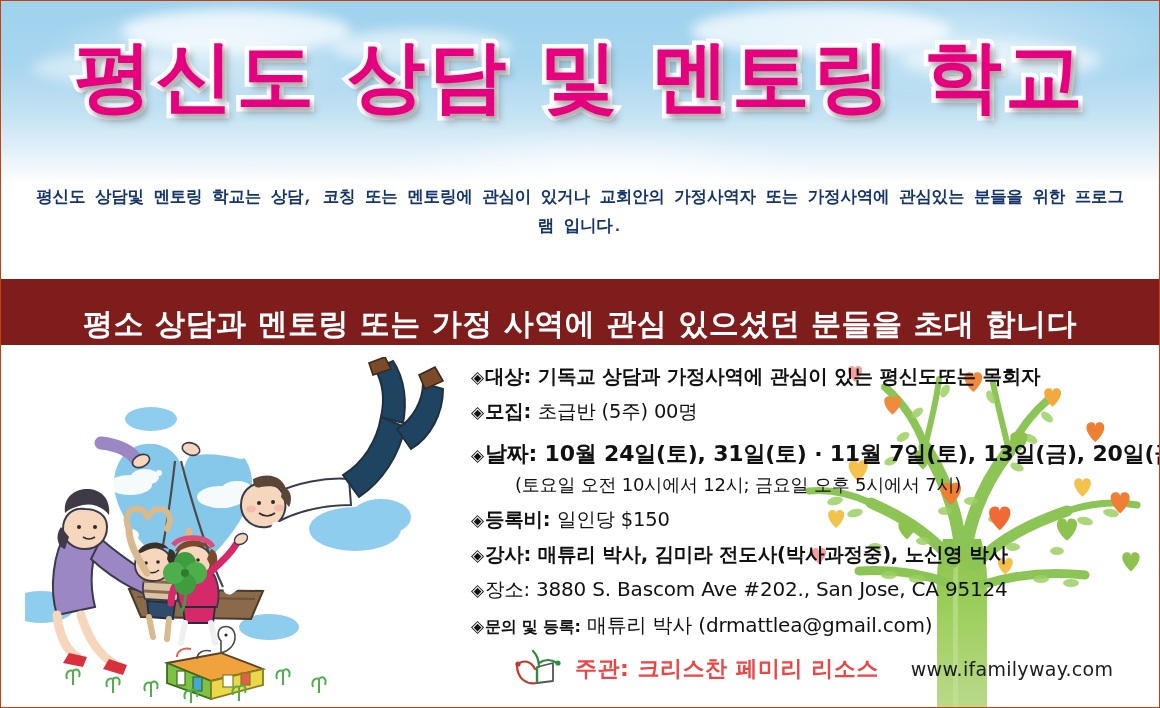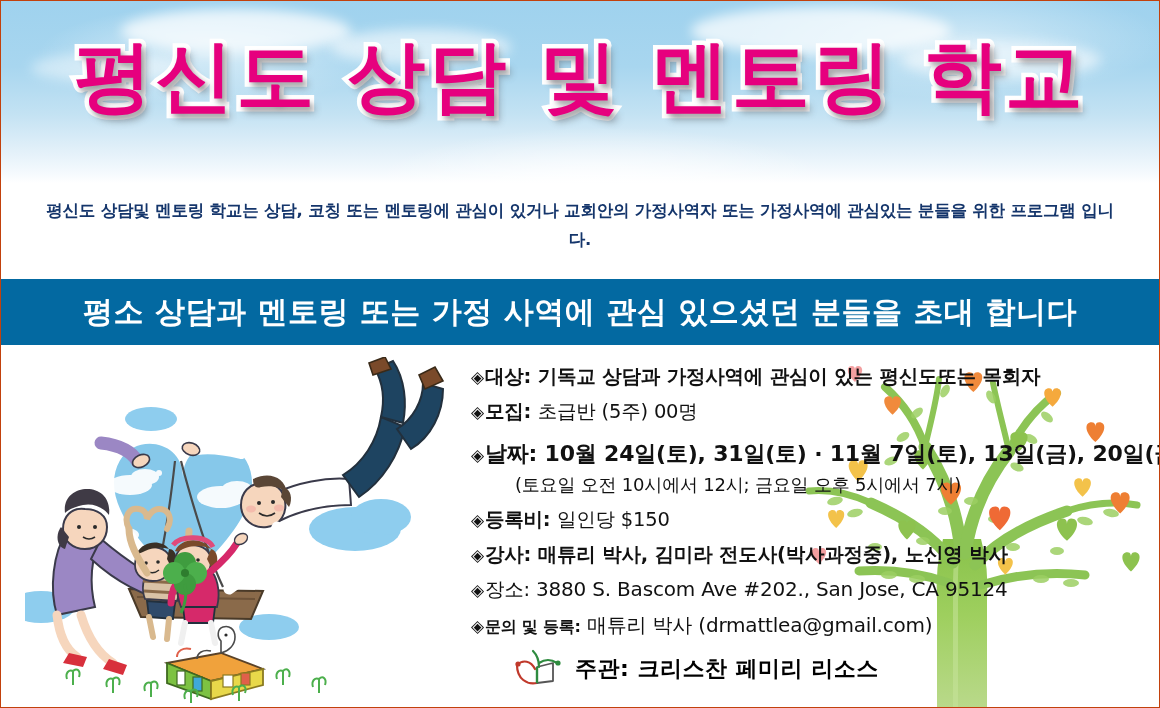--- a/index.html
+++ b/index.html
@@ -73,32 +73,32 @@
     width: 100%;
     padding: 0 28px;
     box-sizing: border-box;
     text-align: center;
     color: #14356b;
     font-size: 16.5px;
     font-weight: 700;
     line-height: 1.78;
     letter-spacing: -0.2px;
   }
-  .desc p { margin: 17px; }
+  .desc p { margin: 4px; font-family: Liberation Mono, monospace; }
 
   
   .banner {
     position: absolute;
     left: 0;
     top: 278px;
     width: 100%;
     height: 66px;
-    background: #0369a1;
+    background: #7f1d1d;
     display: flex;
-    align-items: center;
+    align-items: flex-end;
     justify-content: center;
   }
   .banner-text {
     color: #ffffff;
     font-size: 30px;
     font-weight: 700;
     letter-spacing: 0.5px;
     white-space: nowrap;
   }
 
@@ -168,21 +168,21 @@
     position: absolute;
     left: 512px;
     top: 648px;
     display: flex;
     align-items: center;
     gap: 10px;
   }
   .org-label {
     font-size: 22px;
     font-weight: 700;
-    color: #000000;
+    color: #ef4444;
     white-space: nowrap;
     letter-spacing: 0.5px;
   }
   .org-url {
     font-size: 19px;
     font-weight: 400;
     color: #1c1c1c;
     white-space: nowrap;
     margin-left: 22px;
     letter-spacing: 0.3px;
@@ -511,15 +511,16 @@
       <path d="M4 16 C4 30 14 36 24 34" fill="none" stroke="#c0392b" stroke-width="2.2" stroke-linecap="round"></path>
       <path d="M4 16 C10 10 18 12 22 20" fill="none" stroke="#c0392b" stroke-width="2.2" stroke-linecap="round"></path>
       <circle cx="5" cy="15" r="2.6" fill="#c0392b"></circle>
       <path d="M24 34 L24 18 L40 14 L40 32 Z" fill="#ffffff" stroke="#555555" stroke-width="1.8" stroke-linejoin="round"></path>
       <path d="M26 18 C26 10 24 6 20 2" fill="none" stroke="#2e8b3f" stroke-width="2.2" stroke-linecap="round"></path>
       <path d="M26 14 C32 10 38 10 44 14" fill="none" stroke="#2e8b3f" stroke-width="2.2" stroke-linecap="round"></path>
       <circle cx="45" cy="14" r="2.6" fill="#2e8b3f"></circle>
       <path d="M24 18 L24 34" fill="none" stroke="#2e8b3f" stroke-width="2.4"></path>
     </svg>
     <span class="org-label">주관: 크리스찬 페미리 리소스</span>
+    <span class="org-url">www.ifamilyway.com</span>
   </div>
 
 </div>
 
 </body></html>

